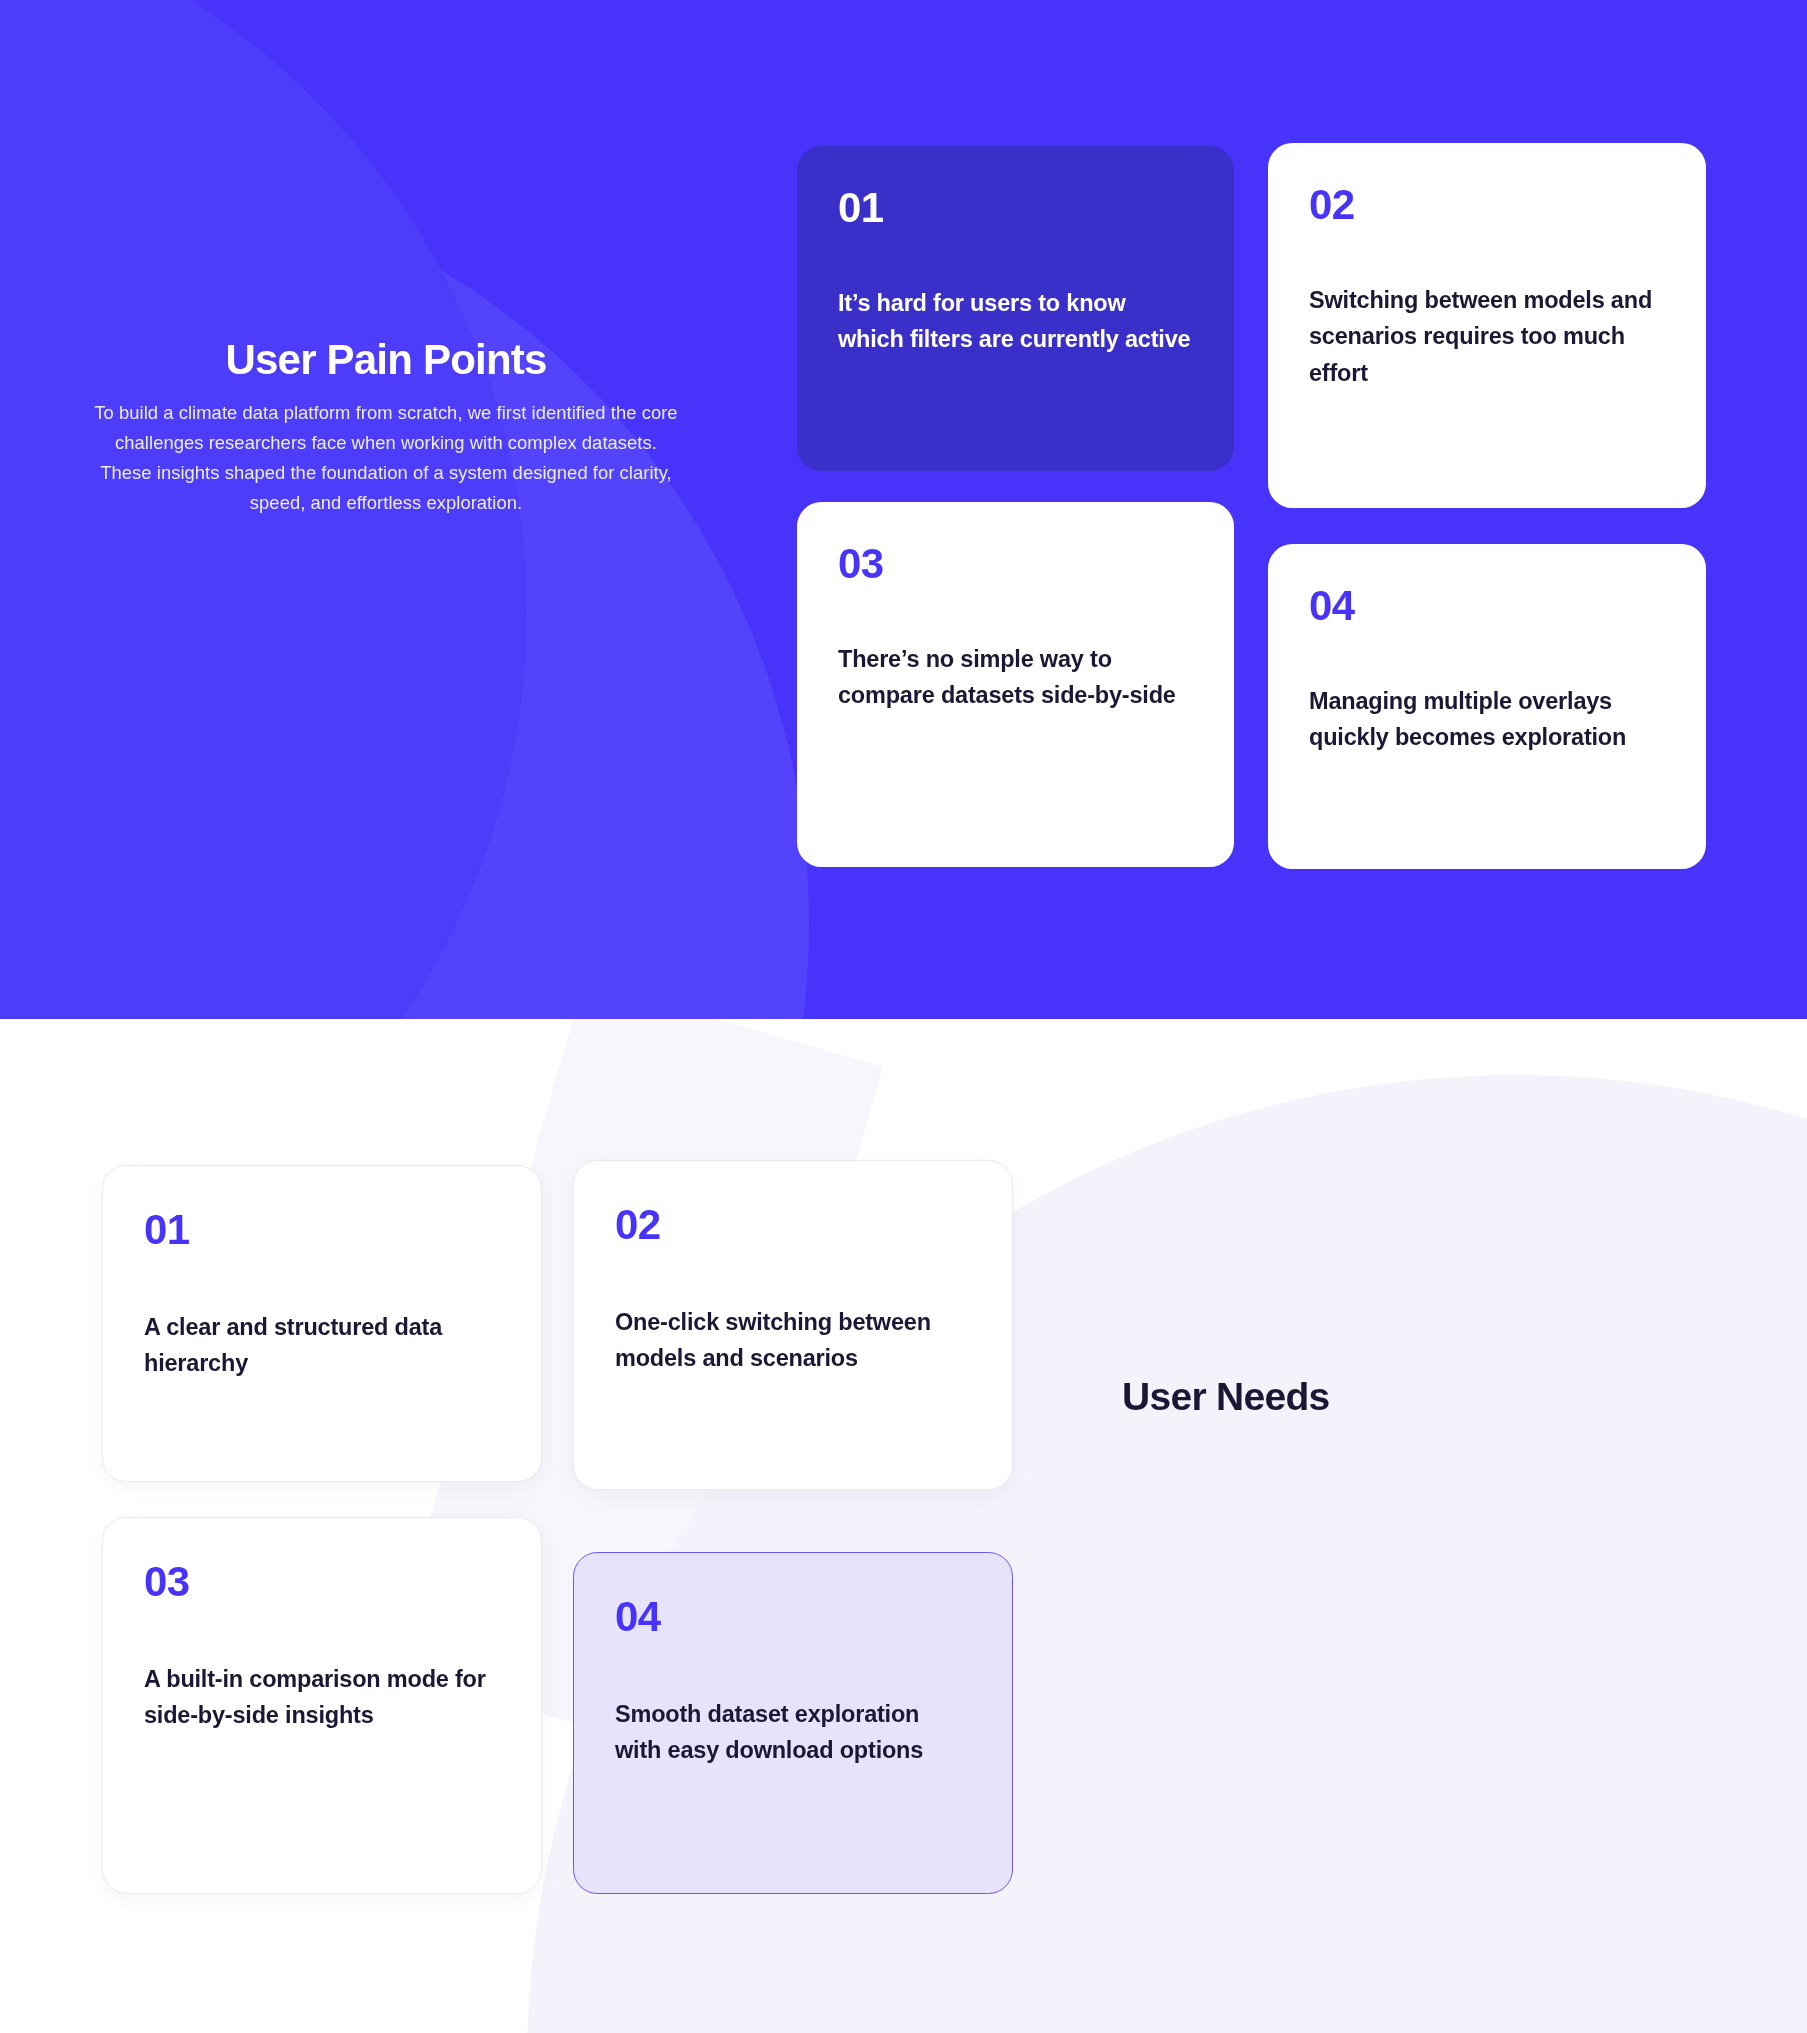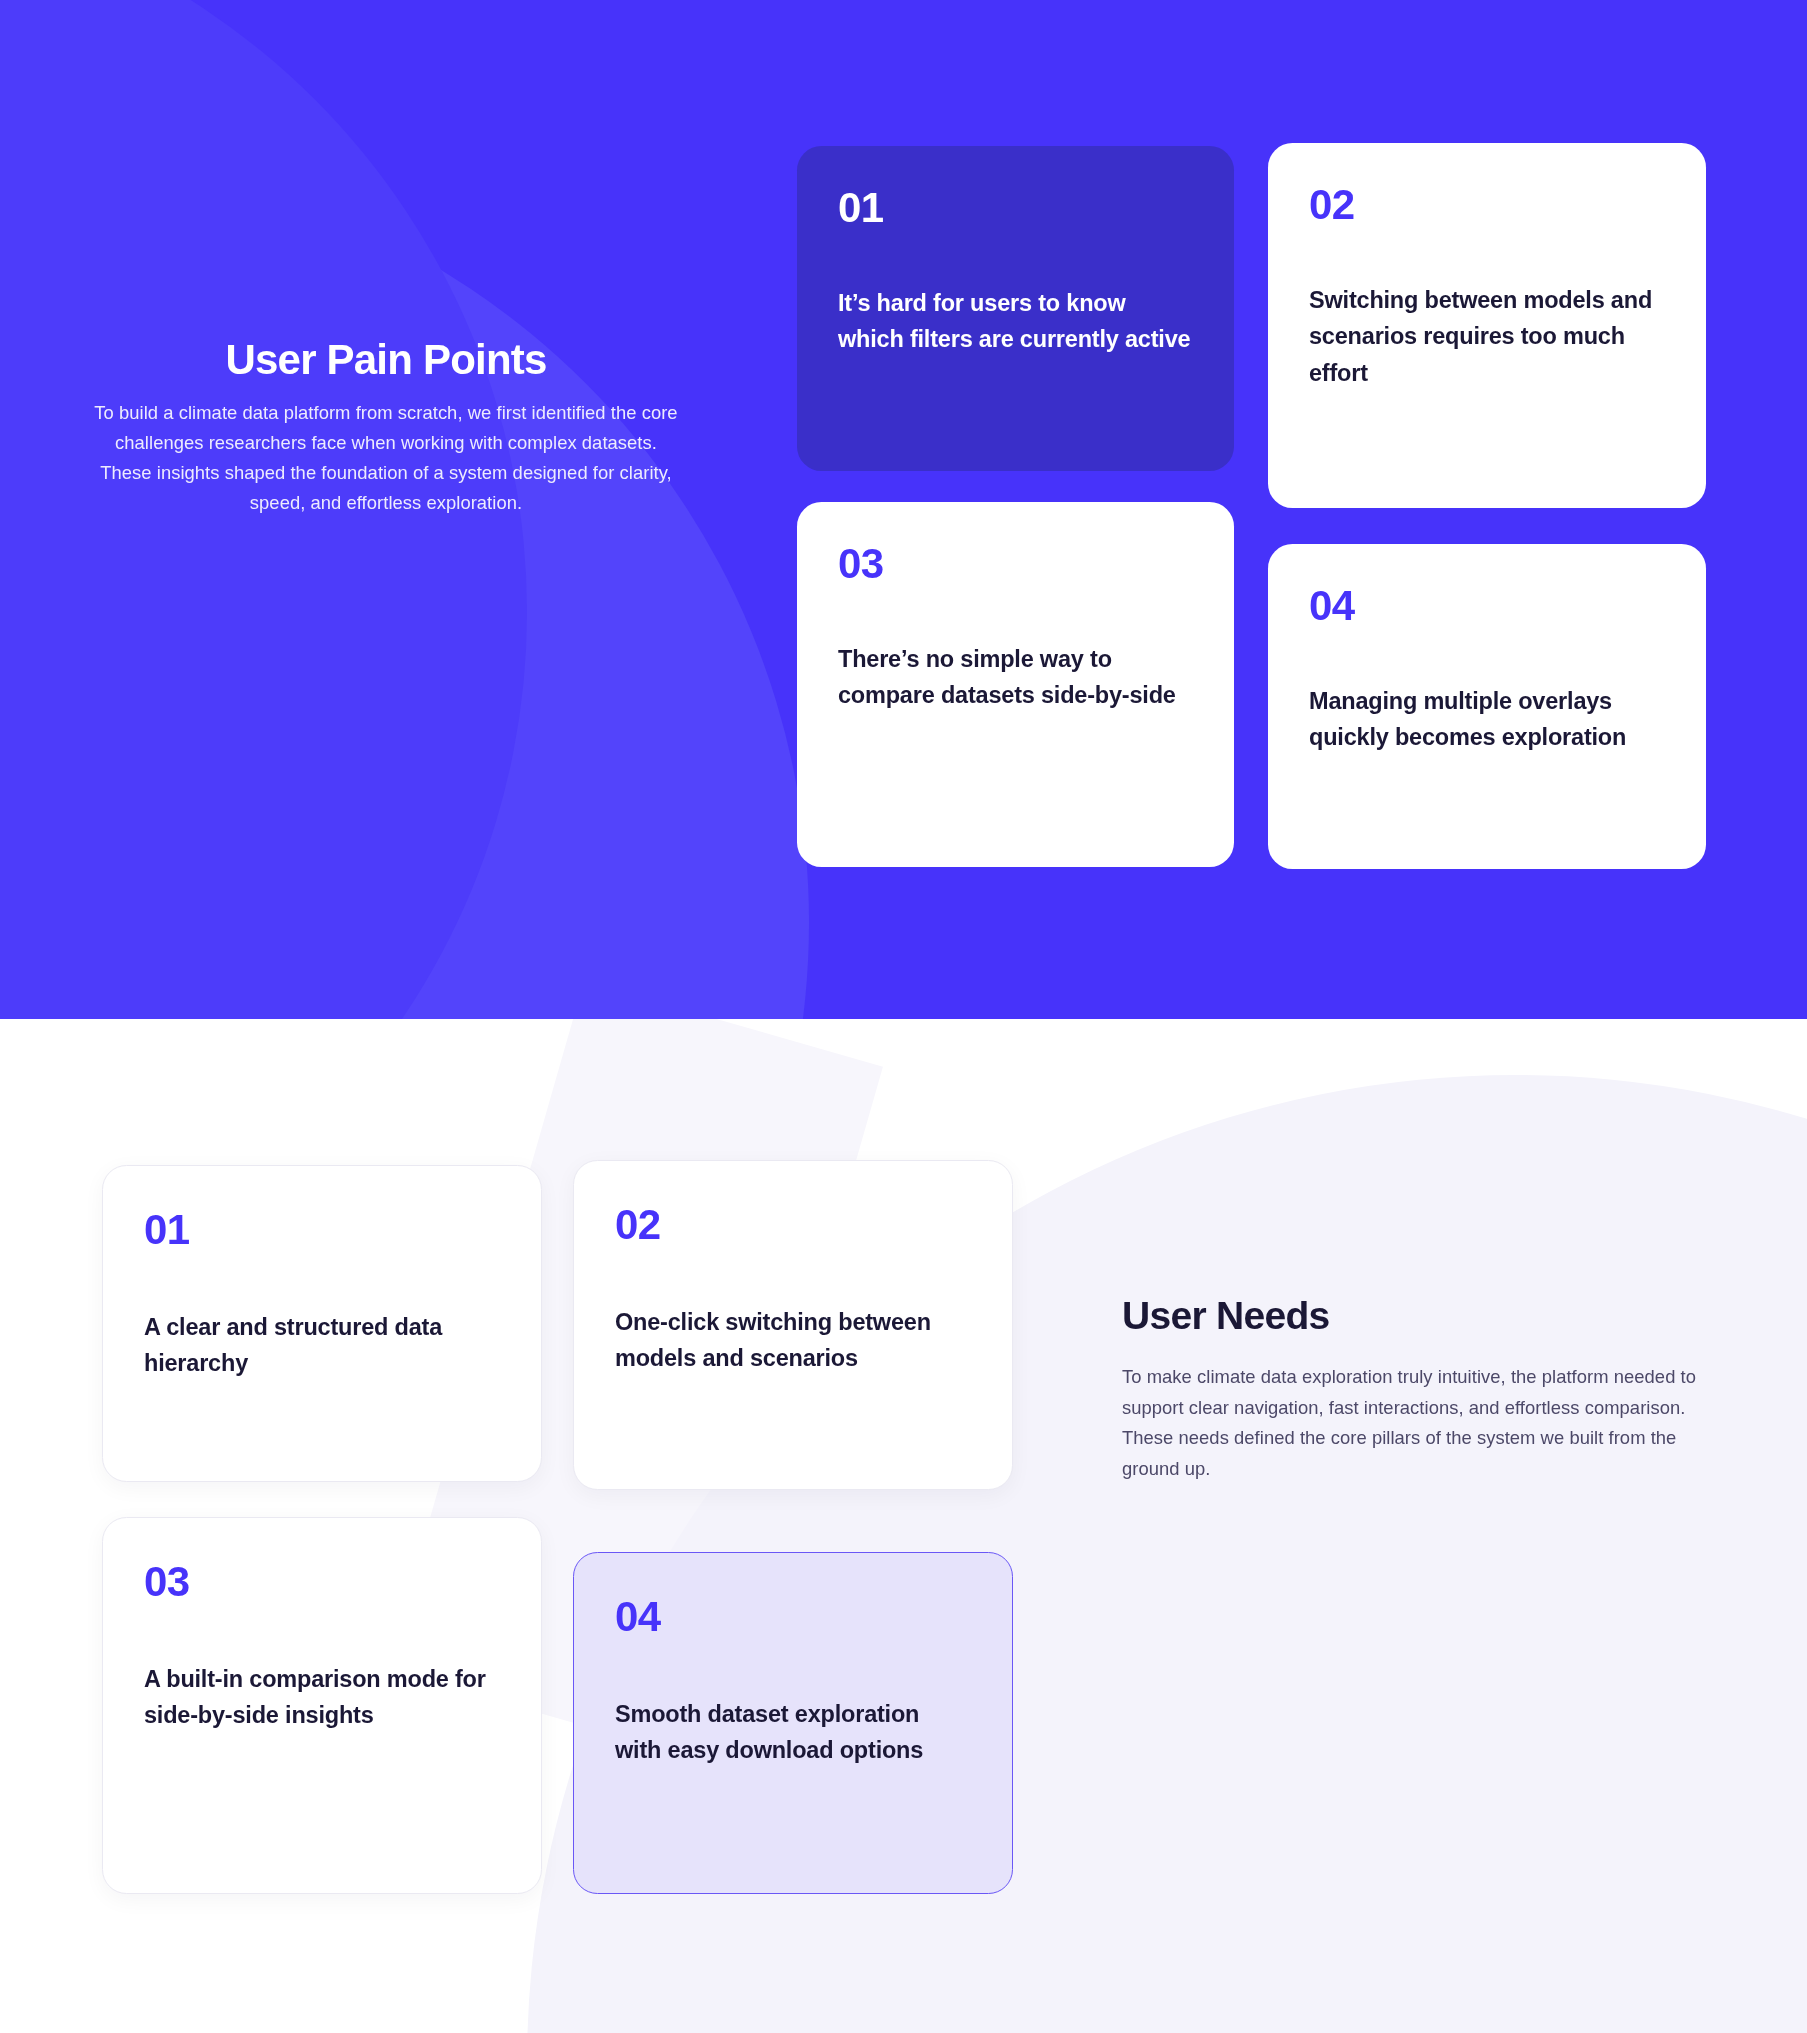--- a/index.html
+++ b/index.html
@@ -114,21 +114,21 @@
     position:absolute;
     left:584px; top:-38px;
     width:311px; height:716px;
     background:#F7F6FC;
     transform:rotate(16deg);
     transform-origin:top left;
   }
 
   .needs-text {
     position:absolute;
-    left:1122px; top:1295px;
+    left:1122px; top:1376px;
     width:603px;
   }
   .needs-title {
     font-size:39px;
     font-weight:700;
     letter-spacing:-0.7px;
     color:#1B1836;
     line-height:1.1;
   }
   .needs-body {
@@ -231,17 +231,16 @@
 
   <div class="nc nc4">
     <div class="card-inner">
       <div class="card-num">04</div>
       <div class="card-head">Smooth dataset exploration with easy download options</div>
     </div>
   </div>
 
   <div class="needs-text">
     <h2 class="needs-title">User Needs</h2>
-    <p class="needs-body">To make climate data exploration truly intuitive, the platform needed to support clear navigation, fast interactions, and effortless comparison. These needs defined the core pillars of the system we built from the ground up.</p>
   </div>
 
 </div>
 
 
 </body></html>

